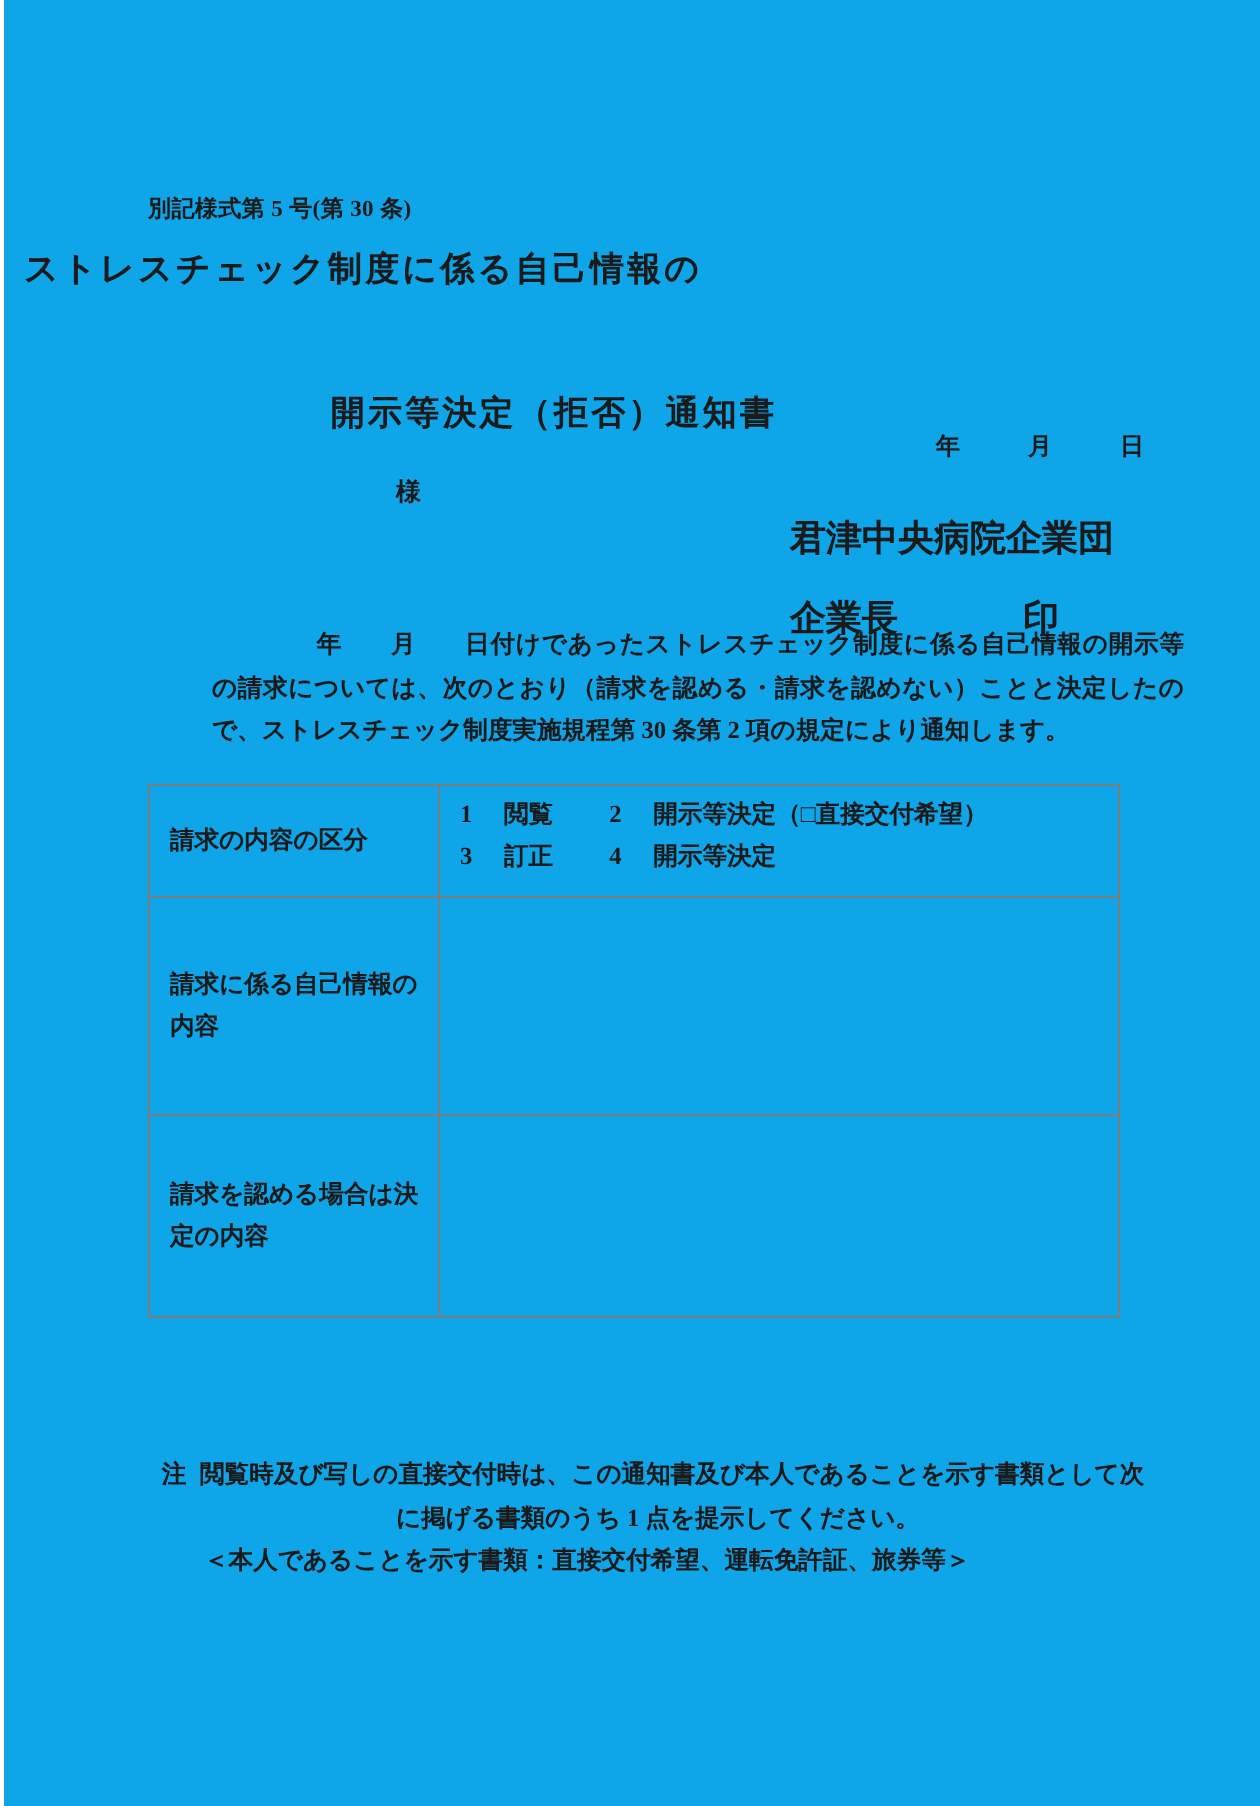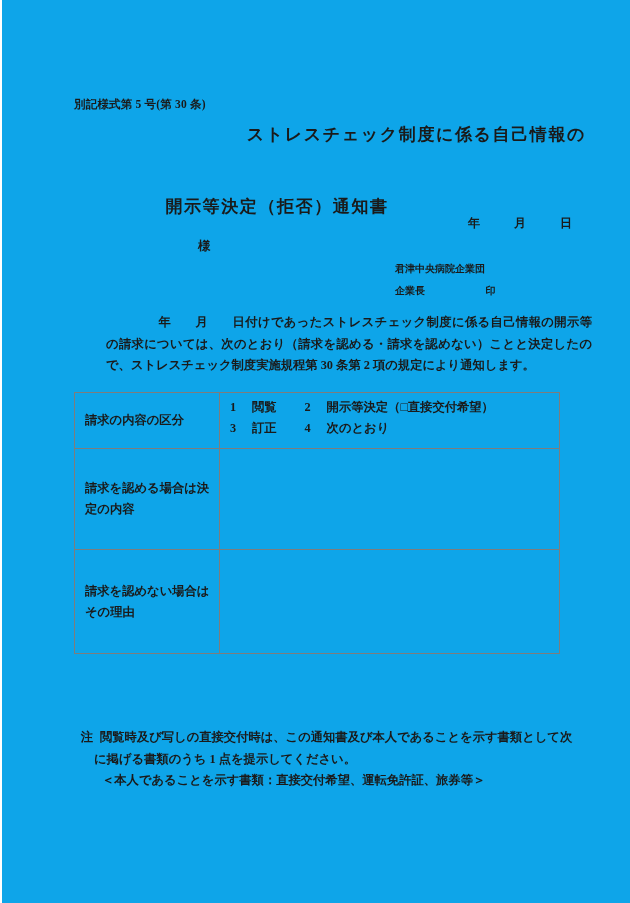--- a/index.html
+++ b/index.html
@@ -35,21 +35,21 @@
     letter-spacing: 0.2px;
     white-space: nowrap;
   }
 
   
   .title-1 {
     position: absolute;
     left: 0;
     top: 123px;
     width: 584px;
-    text-align: right;
+    text-align: left;
     font-size: 17px;
     letter-spacing: 1.6px;
     text-indent: 10px;
     white-space: nowrap;
   }
   .title-2 {
     position: absolute;
     left: 0;
     top: 163px;
     width: 550px;
@@ -86,27 +86,27 @@
     top: 238px;
     font-size: 12.5px;
     white-space: nowrap;
   }
 
   
   .issuer {
     position: absolute;
     left: 393px;
     top: 259px;
-    font-size: 10px;
+    font-size: 18px;
     line-height: 20px;
     white-space: nowrap;
   }
   .issuer .row2 {
     display: block;
-    margin-top: 2px;
+    margin-top: 20px;
   }
   .issuer .seal {
     display: inline-block;
     margin-left: 58px;
   }
 
   
   .body-para {
     position: absolute;
     left: 72px;
@@ -172,21 +172,21 @@
   .notes {
     position: absolute;
     left: 72px;
     top: 727px;
     width: 490px;
     font-size: 12.3px;
     line-height: 21.5px;
   }
   .notes .n-line1 { display: block; white-space: nowrap; text-align: center; }
   .notes .n-marker { display: inline-block; width: 26px; }
-  .notes .n-line2 { display: block; padding-left: 20px; }
+  .notes .n-line2 { display: block; padding-left: 20px; text-align: center; }
   .notes .n-line3 { display: block; padding-left: 28px; white-space: nowrap; }
 </style>
 </head>
 <body>
 
 <div class="page">
 
   <div class="form-no">別記様式第 5 号(第 30 条)</div>
 
   <div class="title-1">ストレスチェック制度に係る自己情報の</div>
@@ -219,35 +219,35 @@
 
   <table class="form-table">
     <tbody>
       <tr class="r1">
         <td class="label">請求の内容の区分</td>
         <td class="value">
           <span class="opt-line">
             <span class="opt-num">1</span><span class="opt-txt">閲覧</span><span class="opt-gap"></span><span class="opt-num">2</span><span class="opt-txt">開示等決定（□直接交付希望）</span>
           </span>
           <span class="opt-line">
-            <span class="opt-num">3</span><span class="opt-txt">訂正</span><span class="opt-gap"></span><span class="opt-num">4</span><span class="opt-txt">次のとおり</span>
+            <span class="opt-num">3</span><span class="opt-txt">訂正</span><span class="opt-gap"></span><span class="opt-num">4</span><span class="opt-txt">開示等決定</span>
           </span>
         </td>
       </tr>
 
+      <tr class="r2">
+        <td class="label">請求に係る自己情報の内容</td>
+        <td class="value"></td>
+      </tr>
 
       <tr class="r3">
         <td class="label">請求を認める場合は決定の内容</td>
         <td class="value"></td>
       </tr>
 
-      <tr class="r4">
-        <td class="label">請求を認めない場合はその理由</td>
-        <td class="value"></td>
-      </tr>
     </tbody>
   </table>
 
   <div class="notes">
     <span class="n-line1">
       <span class="n-marker">注</span><span>閲覧時及び写しの直接交付時は、この通知書及び本人であることを示す書類として次</span>
     </span>
     <span class="n-line2">に掲げる書類のうち 1 点を提示してください。</span>
     <span class="n-line3">＜本人であることを示す書類：直接交付希望、運転免許証、旅券等＞</span>
   </div>

